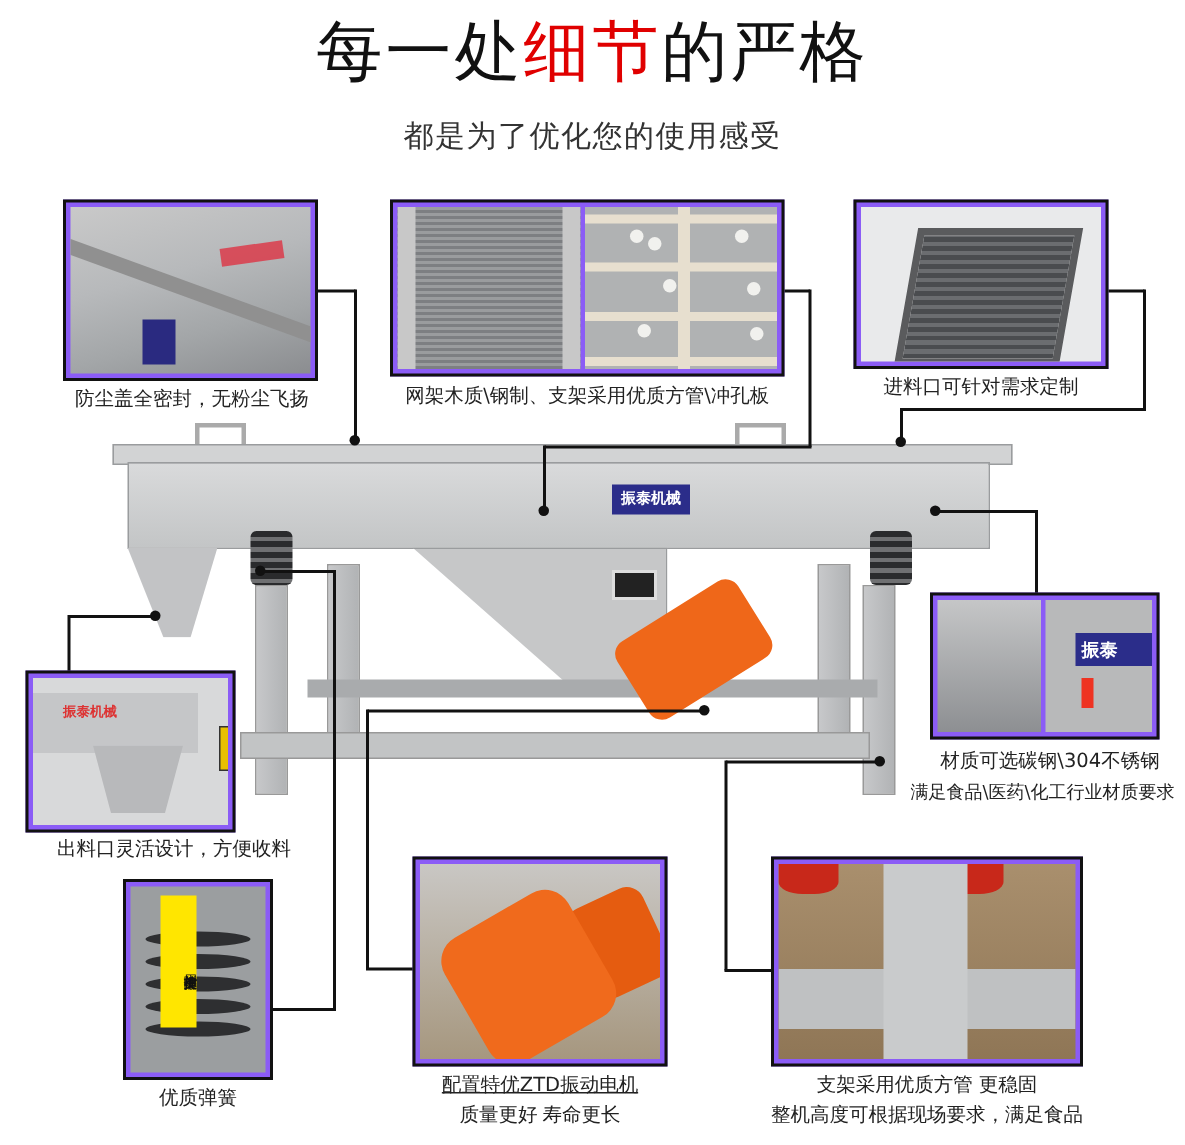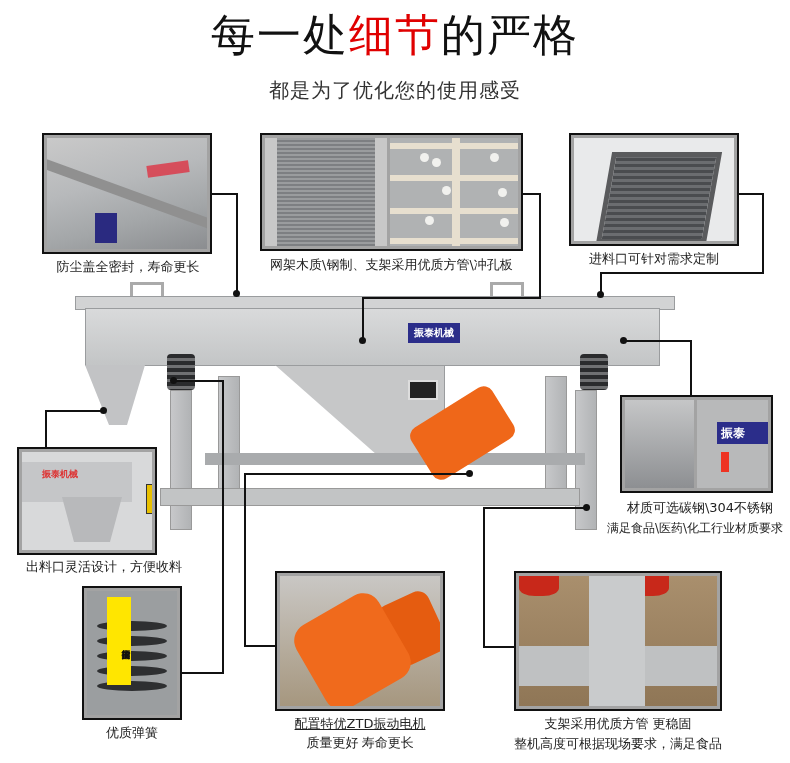--- a/index.html
+++ b/index.html
@@ -1,21 +1,21 @@
 <!DOCTYPE html>
 <html><head>
 <meta charset="utf-8">
 <style>
   * { box-sizing: border-box; margin: 0; padding: 0; }
   body { width: 790px; height: 763px; background: #ffffff; position: relative; overflow: hidden; font-family: "DejaVu Sans", sans-serif; color: #222; }
   .abs { position: absolute; }
   .title { left: 0; top: 8px; width: 790px; text-align: center; font-size: 44px; font-weight: 300; letter-spacing: 2px; color: #111; line-height: 54px; }
   .title .hl { color: #e00000; }
   .subtitle { left: 0; top: 77px; width: 790px; text-align: center; font-size: 20px; color: #333; letter-spacing: 1px; }
-  .frame { position: absolute; border: 2px solid #111; background: #a3a3a3; padding: 3px; overflow: hidden; }
+  .frame { position: absolute; border: 2px solid #111; background: #8b5cf6; padding: 3px; overflow: hidden; }
   .photo { width: 100%; height: 100%; position: relative; overflow: hidden; }
   .cap { position: absolute; font-size: 13px; color: #222; white-space: nowrap; text-align: center; line-height: 18px; }
   .line { position: absolute; background: #111; }
   .dot { position: absolute; width: 7px; height: 7px; border-radius: 50%; background: #111; }
 
   
   .p-lid { background: linear-gradient(165deg, #c9c9c9 0%, #b7b9bb 40%, #a3a6a8 70%, #8b8d90 100%); }
   .p-lid .rail { position:absolute; left:-10px; top:58px; width:220px; height:10px; background:#909090; transform: rotate(20deg); }
   .p-lid .stamp { position:absolute; left:100px; top:25px; width:42px; height:12px; background:#d34; opacity:.8; transform: rotate(-8deg); }
   .p-lid .plate { position:absolute; left:48px; top:75px; width:22px; height:30px; background:#2a2a80; }
@@ -95,21 +95,21 @@
   <div class="m-motor"></div>
 </div>
 
 <div class="frame" style="left:42px; top:133px; width:170px; height:121px;">
   <div class="photo p-lid">
       <div class="rail"></div>
       <div class="stamp"></div>
       <div class="plate"></div>
     </div>
 </div>
-<div class="cap" style="left:40px; top:258px; width:176px;">防尘盖全密封，寿命更长</div>
+<div class="cap" style="left:40px; top:258px; width:176px;">防尘盖全密封，无粉尘飞扬</div>
 <div class="line" style="left:212px; top:193px; width:25px; height:2px;"></div>
 <div class="line" style="left:236px; top:193px; width:2px; height:100px;"></div>
 <div class="dot" style="left:233px; top:290px;"></div>
 
 <div class="frame" style="left:260px; top:133px; width:263px; height:118px; display:flex; gap:3px;">
   <div class="photo p-mesh1" style="width:123px;">
     <div class="edge" style="left:0"></div>
       <div class="edge" style="right:0"></div>
   </div>
   <div class="photo p-mesh2" style="width:130px;">
@@ -163,21 +163,21 @@
 <div class="line" style="left:46px; top:410px; width:57px; height:2px;"></div>
 <div class="line" style="left:45px; top:410px; width:2px; height:38px;"></div>
 <div class="frame" style="left:17px; top:447px; width:140px; height:108px;">
   <div class="photo p-outlet">
     <div class="hopper"></div>
       <div class="chute"></div>
       <div class="gauge"></div>
     <div style="position:absolute; left:20px; top:16px; font-size:9px; color:#d33; font-weight:bold;">振泰机械</div>
   </div>
 </div>
-<div class="cap" style="left:14px; top:558px; width:180px;">出料口灵活设计，方便收料</div>
+<div class="cap" style="left:14px; top:558px; width:180px;text-align:right;">出料口灵活设计，方便收料</div>
 
 <div class="dot" style="left:170px; top:377px;"></div>
 <div class="line" style="left:173px; top:380px; width:50px; height:2px;"></div>
 <div class="line" style="left:222px; top:380px; width:2px; height:293px;"></div>
 <div class="line" style="left:181px; top:672px; width:43px; height:2px;"></div>
 <div class="frame" style="left:82px; top:586px; width:100px; height:134px;">
   <div class="photo p-spring">
     <div class="coil" style="top:30px"></div>
       <div class="coil" style="top:45px"></div>
       <div class="coil" style="top:60px"></div>

